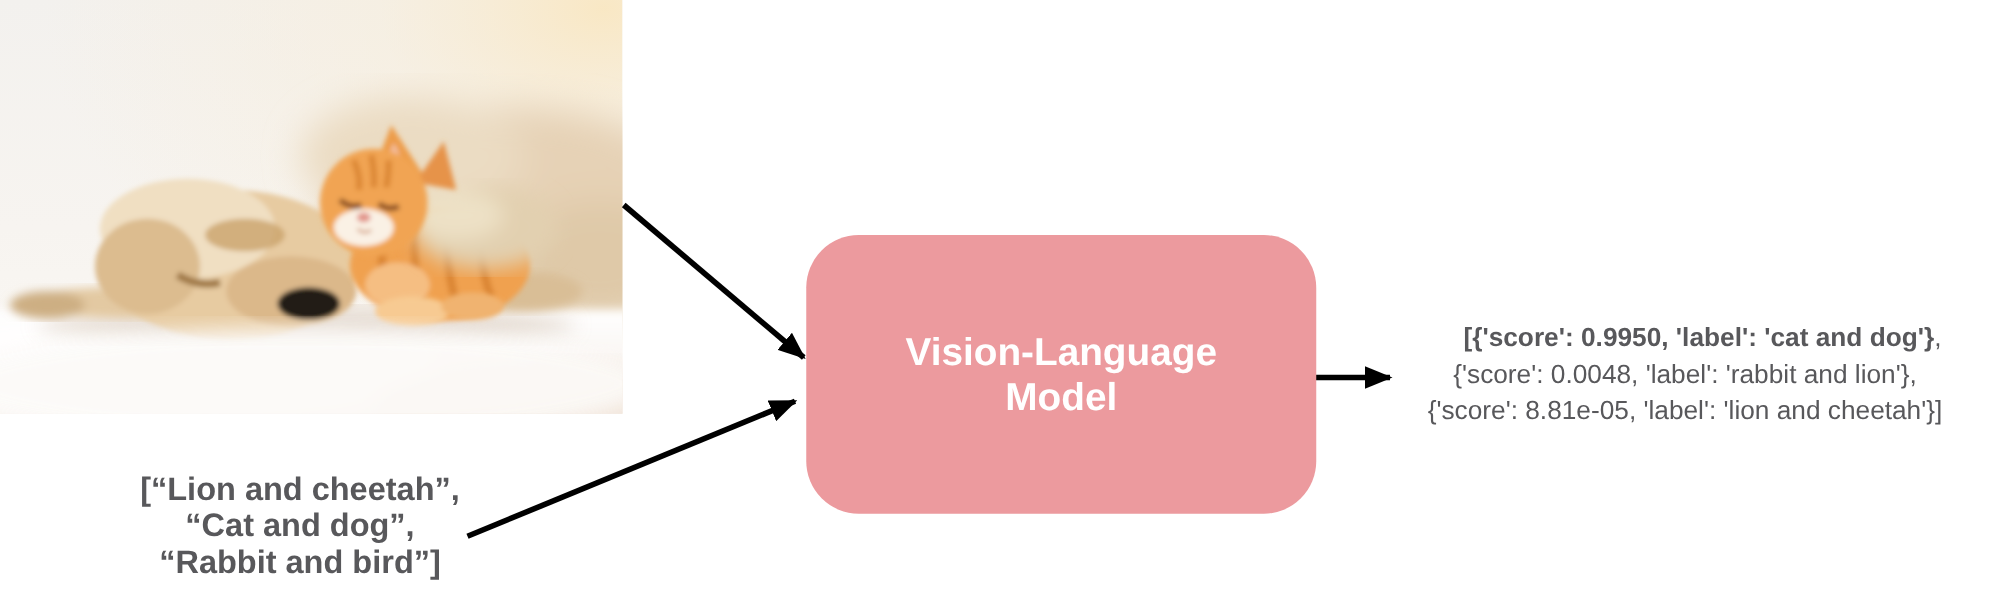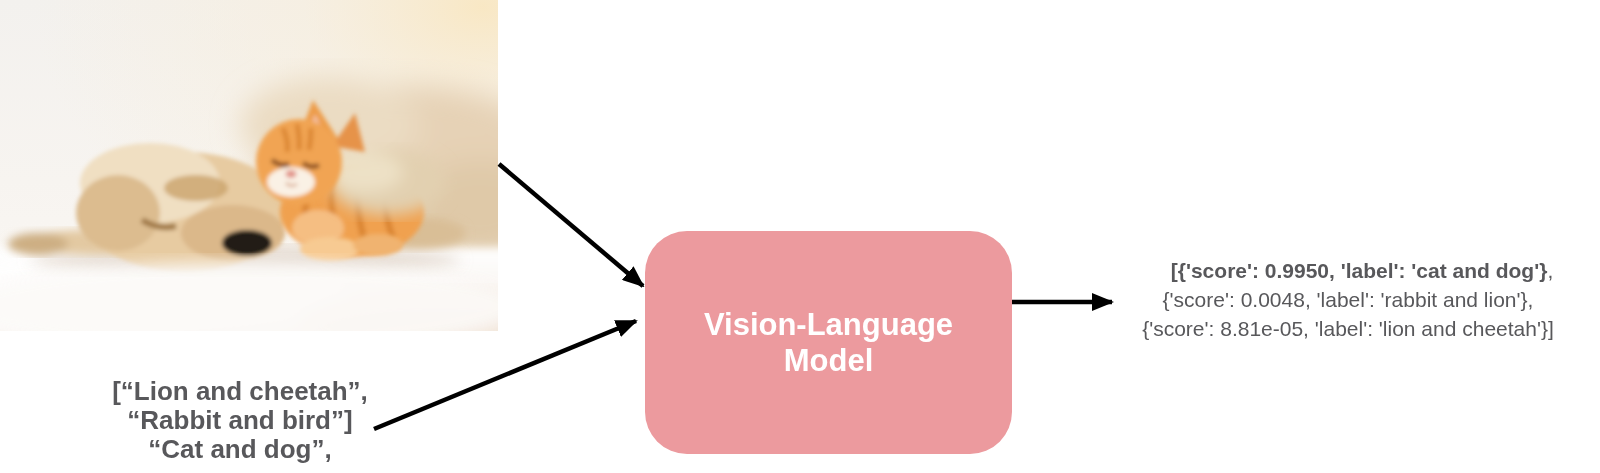--- a/index.html
+++ b/index.html
@@ -17,23 +17,23 @@
     overflow:hidden;
   }
   .photo{
     position:absolute;left:0;top:0;width:498px;height:331px;
   }
   .arrows{
     position:absolute;left:0;top:0;width:1600px;height:473px;pointer-events:none;
   }
   .arrow-line{stroke:var(--arrow);stroke-width:4.5;fill:none;}
   .model-box{
-    position:absolute;left:645px;top:188px;width:367px;height:223px;
+    position:absolute;left:645px;top:188px;width:408px;height:223px;
     background:var(--box-fill);border-radius:42px;
-    display:flex;align-items:center;justify-content:center;margin-top:43px;
+    display:flex;align-items:center;justify-content:center;
   }
   .model-box-label{
     width:290px;text-align:center;color:var(--box-text);
     font-size:31px;font-weight:bold;line-height:1.16;
   }
   .prompt-list{
     position:absolute;left:80px;top:377px;width:320px;
     text-align:center;color:var(--text-gray);
     font-size:26px;line-height:29px;font-weight:bold;
   }
@@ -165,22 +165,22 @@
     <line class="arrow-line" x1="374" y1="429" x2="636" y2="321" marker-end="url(#ah)"></line>
     <line class="arrow-line" x1="1000" y1="302" x2="1112" y2="302" marker-end="url(#ah)"></line>
   </svg>
 
   <div class="model-box">
     <div class="model-box-label">Vision-Language Model</div>
   </div>
 
   <div class="prompt-list">
     <div class="prompt-line">[“Lion and cheetah”,</div>
+    <div class="prompt-line">“Cat and dog”,</div>
     <div class="prompt-line">“Rabbit and bird”]</div>
-    <div class="prompt-line">“Cat and dog”,</div>
   </div>
 
   <div class="output-text">
     <div class="output-line"><span class="output-bold">[{'score': 0.9950, 'label': 'cat and dog'}</span><span>,</span></div>
     <div class="output-line">{'score': 0.0048, 'label': 'rabbit and lion'},</div>
     <div class="output-line">{'score': 8.81e-05, 'label': 'lion and cheetah'}]</div>
   </div>
 
 </div>
 

